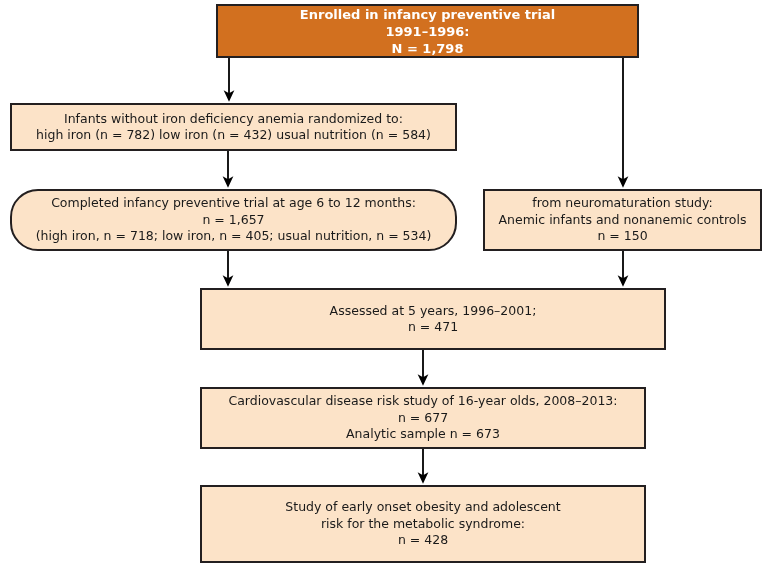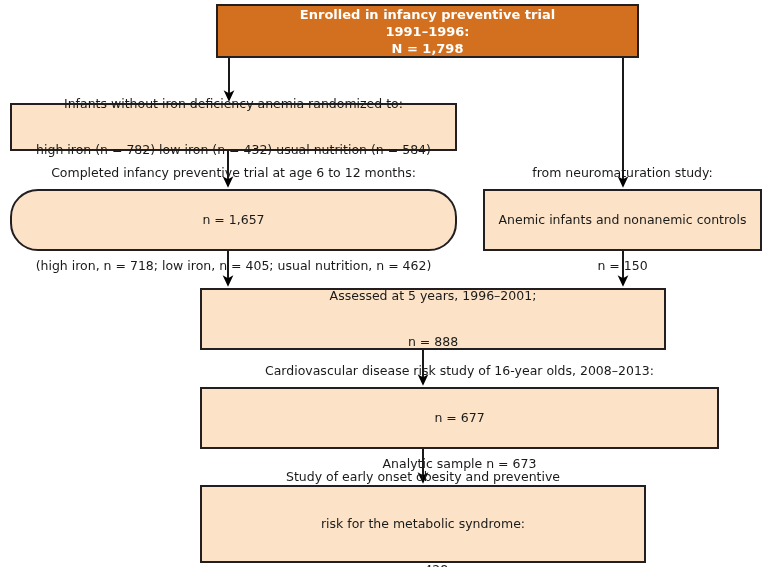--- a/index.html
+++ b/index.html
@@ -34,21 +34,20 @@
     text-align: center;
     padding: 4px 24px;
     z-index: 2;
   }
   .node.fill-peach {
     background: #fce3c8;
     color: #1a1a1a;
     font-size: 12.5px;
     line-height: 16.5px;
     font-weight: normal;
-    gap: 30px;
   }
   .node.fill-orange {
     background: #d2701f;
     color: #ffffff;
     font-size: 13px;
     line-height: 17px;
     font-weight: bold;
   }
   .node .line {
     white-space: nowrap;
@@ -82,35 +81,35 @@
       <span class="line">1991–1996:</span>
       <span class="line">N = 1,798</span>
     </div>
   <div class="node fill-peach" style="left: 10px; top: 103px; width: 447px; height: 48px;">
       <span class="line">Infants without iron deficiency anemia randomized to:</span>
       <span class="line">high iron (n = 782) low iron (n = 432) usual nutrition (n = 584)</span>
     </div>
   <div class="node fill-peach" style="left: 10px; top: 189px; width: 447px; height: 62px; border-radius: 28px;">
       <span class="line">Completed infancy preventive trial at age 6 to 12 months:</span>
       <span class="line">n = 1,657</span>
-      <span class="line">(high iron, n = 718; low iron, n = 405; usual nutrition, n = 462)</span>
+      <span class="line">(high iron, n = 718; low iron, n = 405; usual nutrition, n = 534)</span>
     </div>
   <div class="node fill-peach" style="left: 483px; top: 189px; width: 279px; height: 62px;">
       <span class="line">from neuromaturation study:</span>
       <span class="line">Anemic infants and nonanemic controls</span>
       <span class="line">n = 150</span>
     </div>
   <div class="node fill-peach" style="left: 200px; top: 288px; width: 466px; height: 62px;">
       <span class="line">Assessed at 5 years, 1996–2001;</span>
-      <span class="line">n = 888</span>
+      <span class="line">n = 471</span>
     </div>
-  <div class="node fill-peach" style="left: 200px; top: 387px; width: 519px; height: 62px; justify-content: center;">
+  <div class="node fill-peach" style="left: 200px; top: 387px; width: 446px; height: 62px; justify-content: center;">
       <span class="line">Cardiovascular disease risk study of 16-year olds, 2008–2013:</span>
       <span class="line">n = 677</span>
       <span class="line">Analytic sample n = 673</span>
     </div>
   <div class="node fill-peach" style="left: 200px; top: 485px; width: 446px; height: 78px;">
-      <span class="line">Study of early onset obesity and preventive</span>
+      <span class="line">Study of early onset obesity and adolescent</span>
       <span class="line">risk for the metabolic syndrome:</span>
       <span class="line">n = 428</span>
     </div>
 
 </div>
 
 </body></html>

